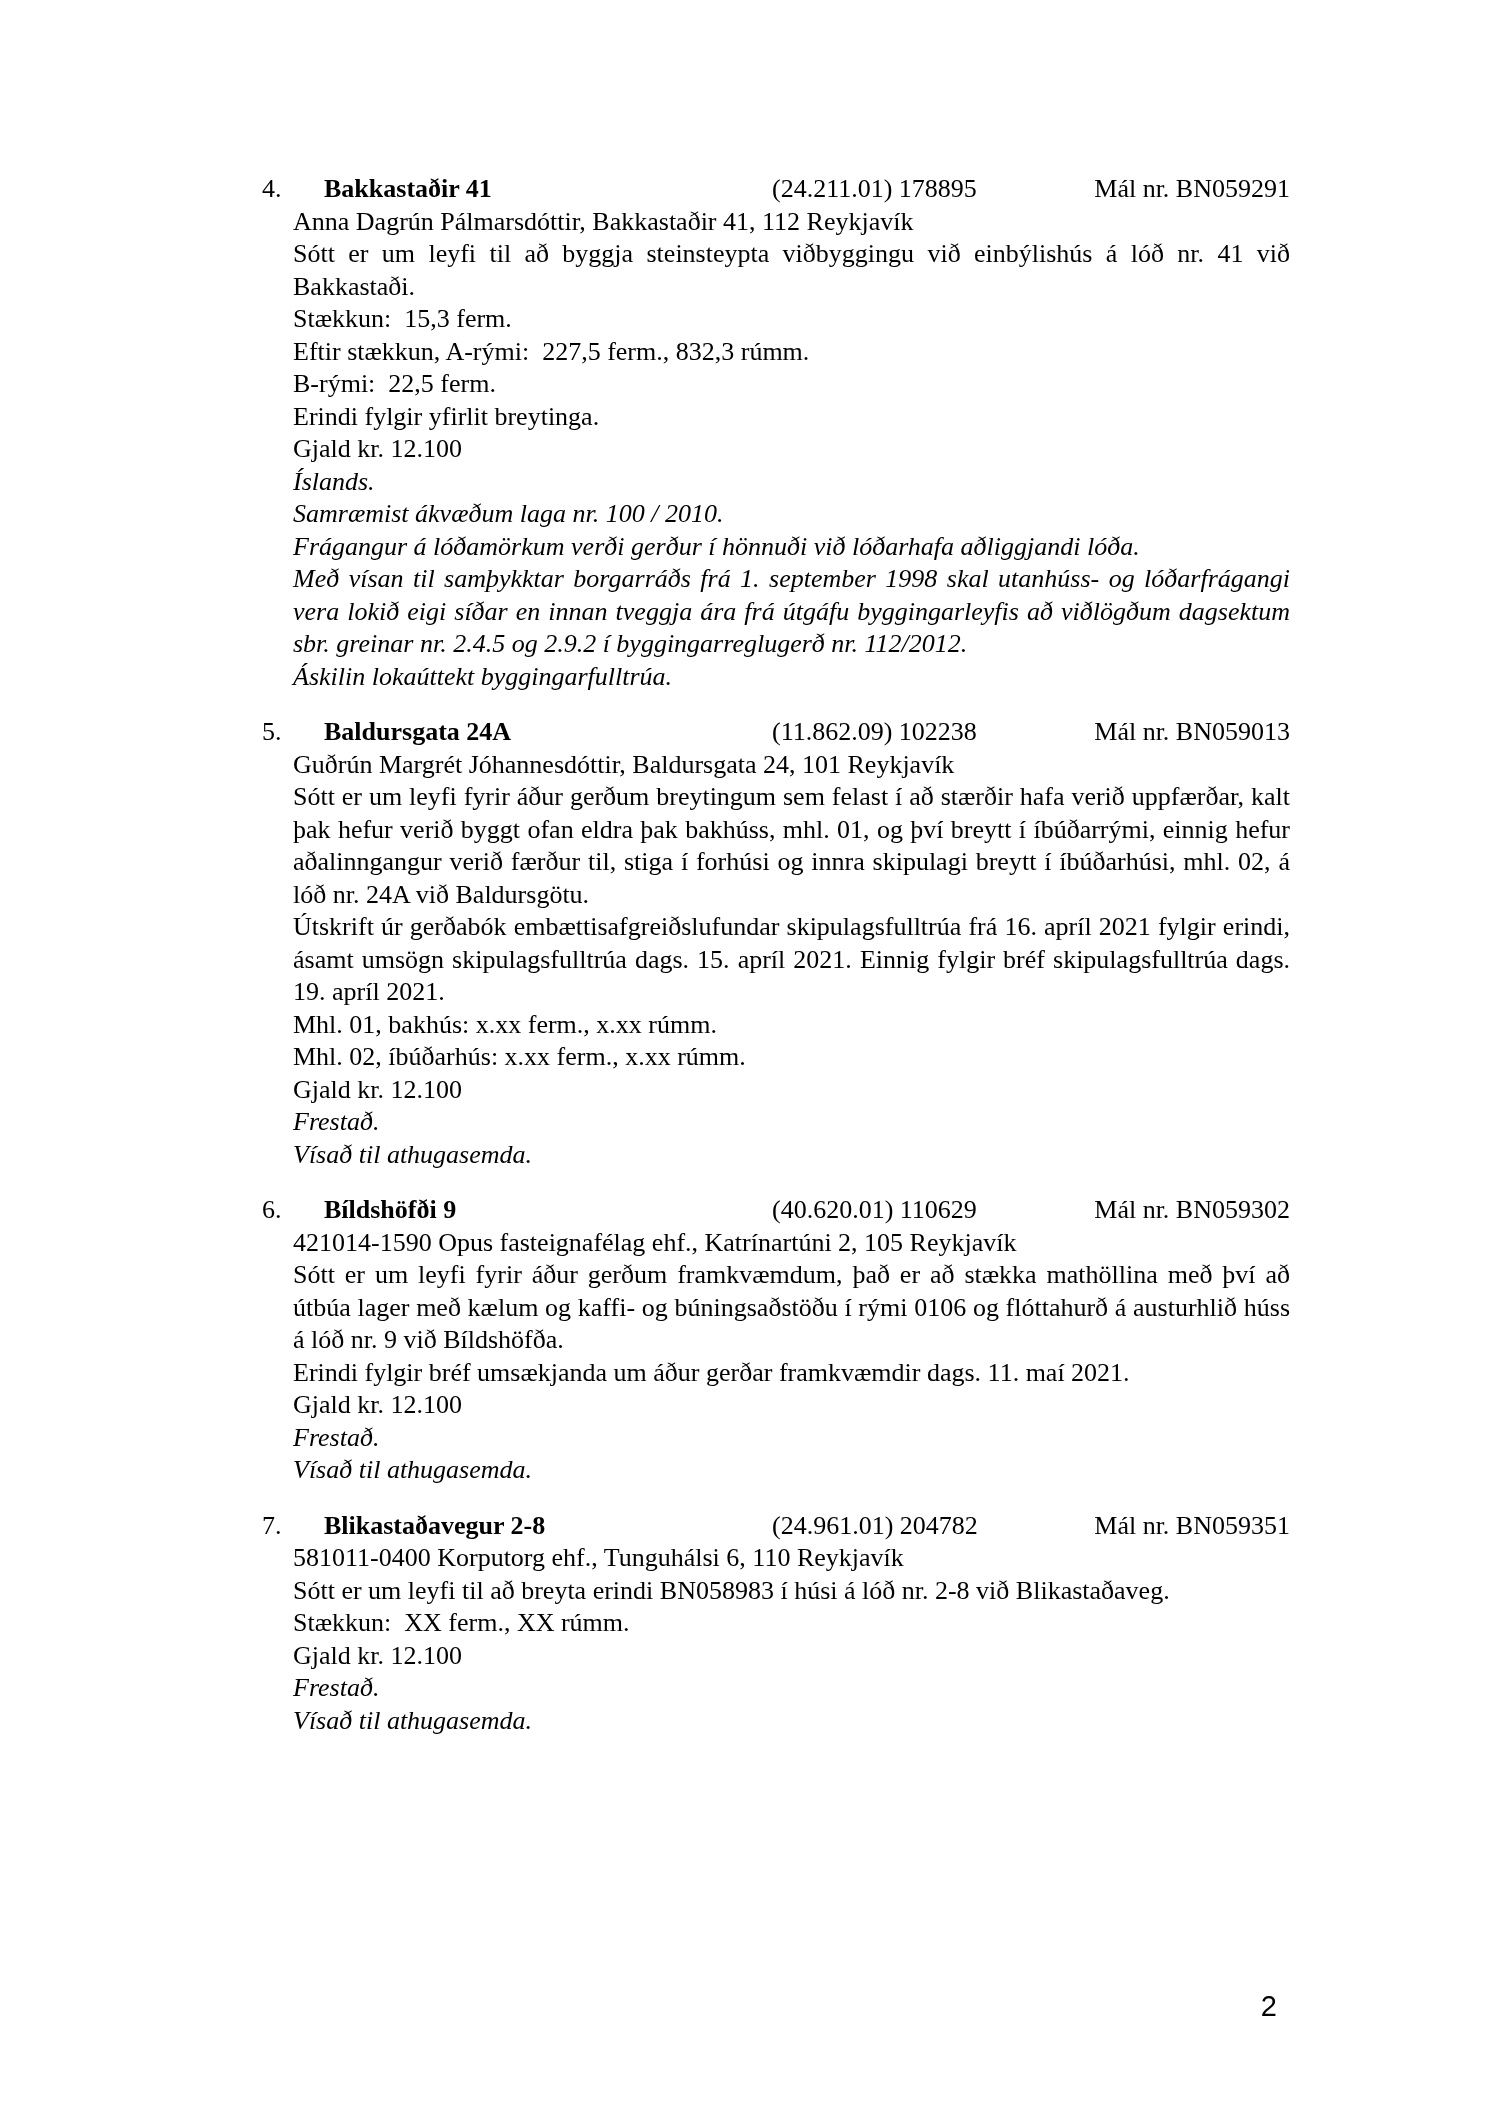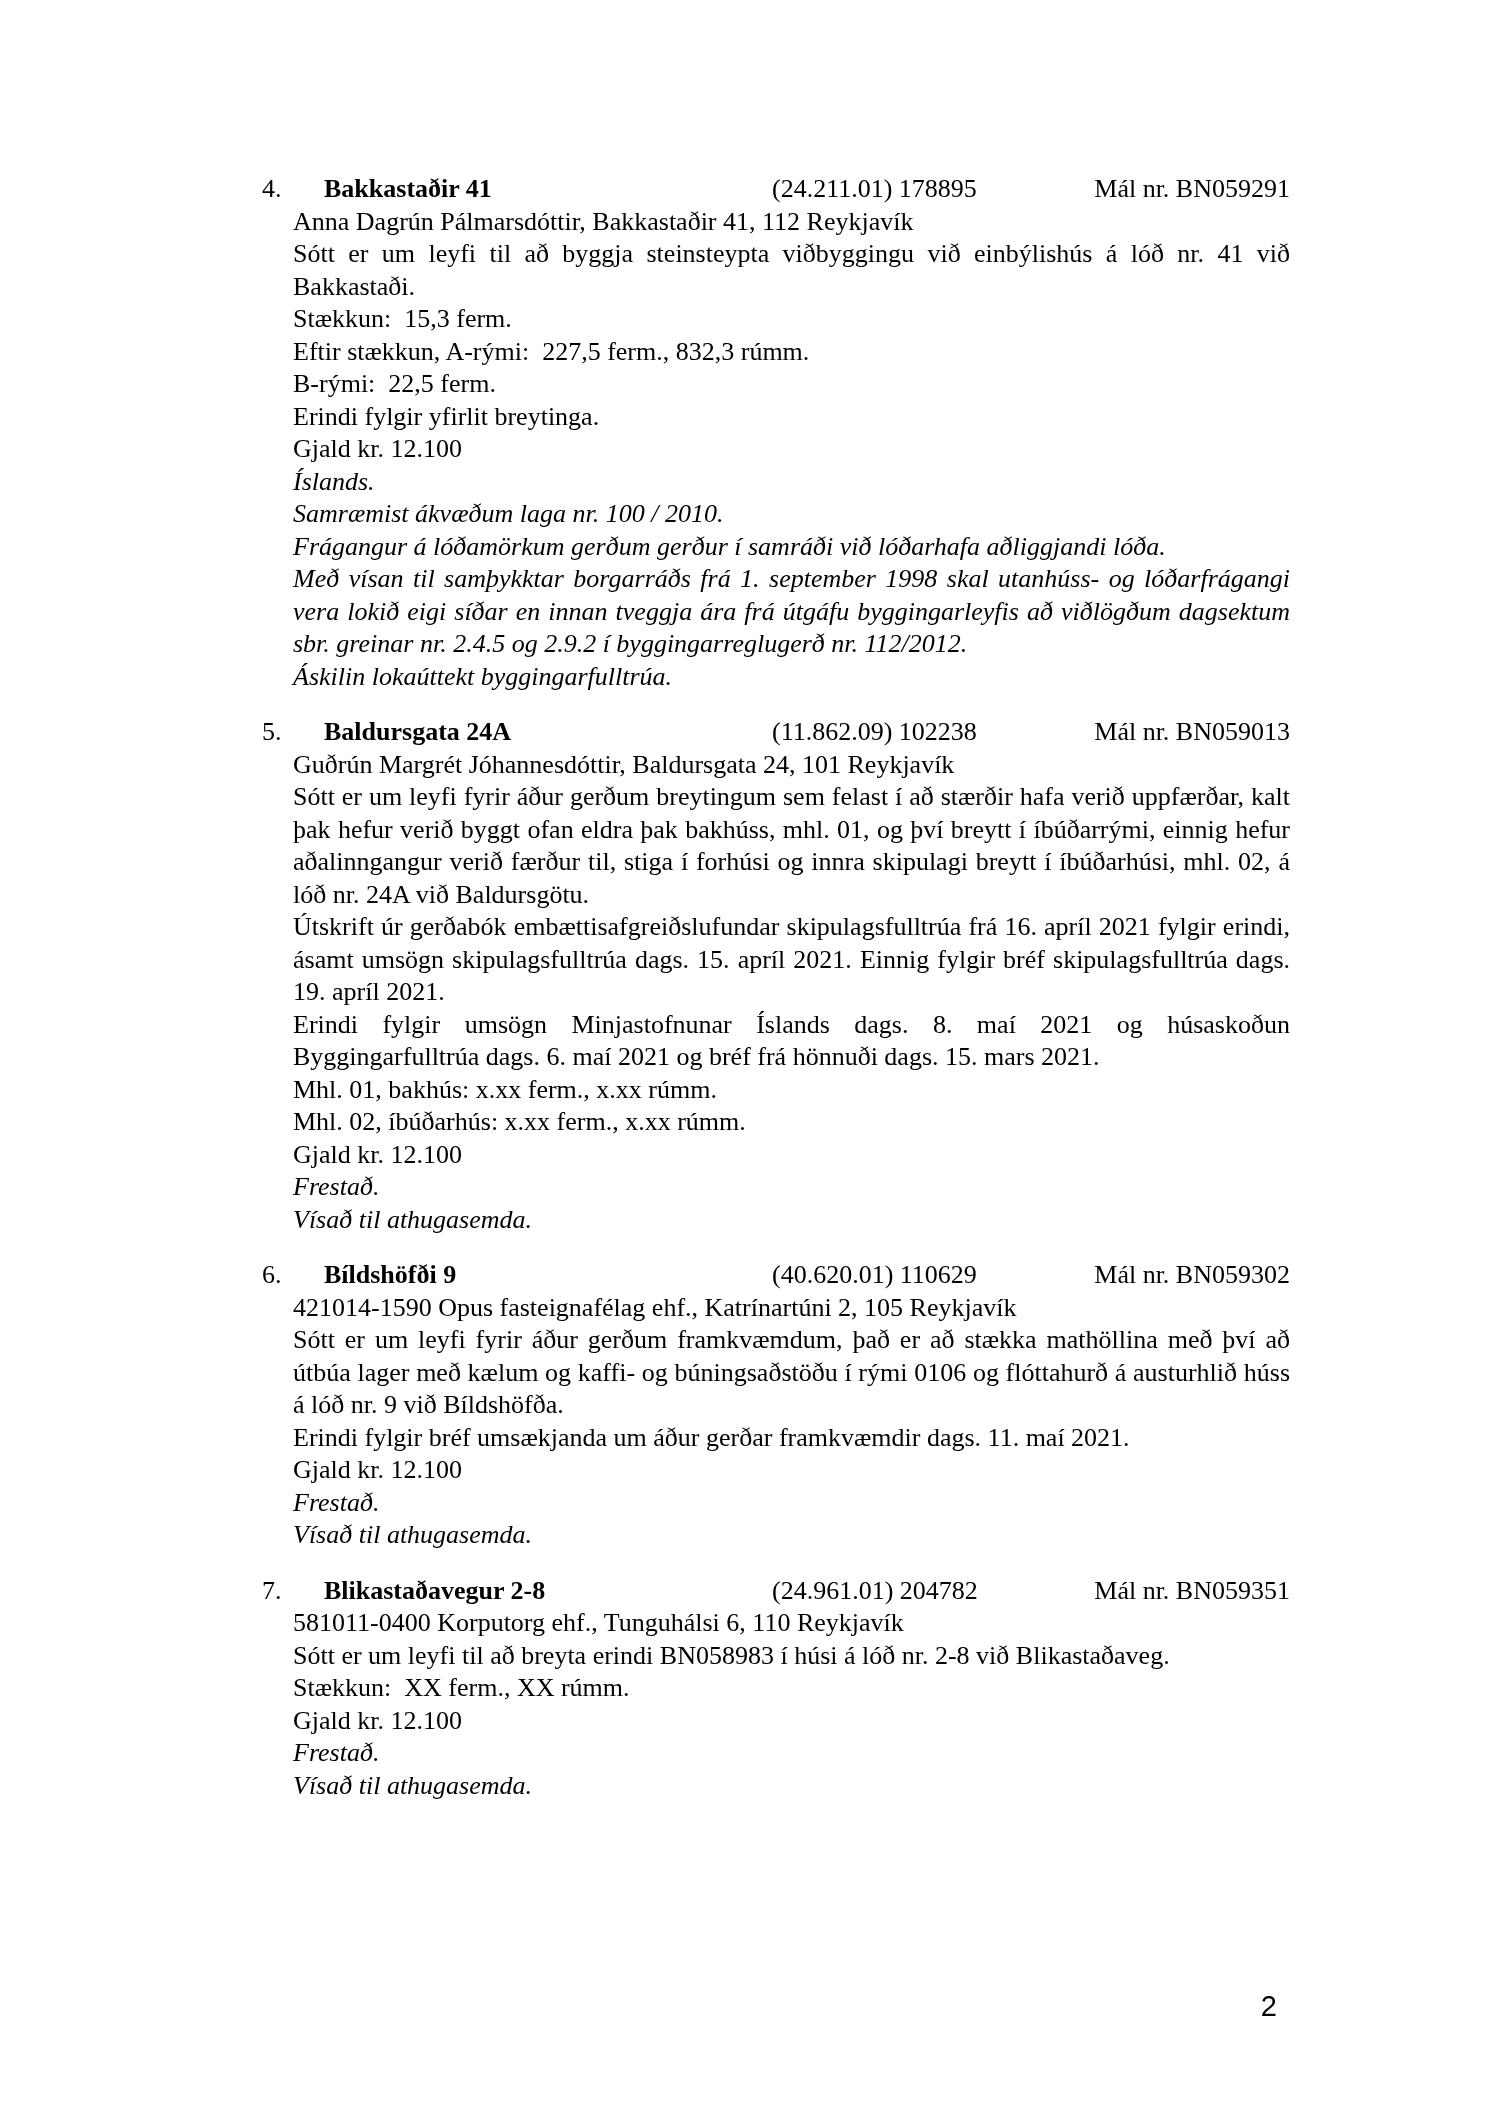--- a/index.html
+++ b/index.html
@@ -54,36 +54,35 @@
       </div>
       <div class="owner">Anna Dagrún Pálmarsdóttir, Bakkastaðir 41, 112 Reykjavík</div>
       <p class="line">Sótt er um leyfi til að byggja steinsteypta viðbyggingu við einbýlishús á lóð nr. 41 við Bakkastaði.</p>
       <p class="line">Stækkun:  15,3 ferm.</p>
       <p class="line">Eftir stækkun, A-rými:  227,5 ferm., 832,3 rúmm.</p>
       <p class="line">B-rými:  22,5 ferm.</p>
       <p class="line">Erindi fylgir yfirlit breytinga.</p>
       <p class="line">Gjald kr. 12.100</p>
       <p class="line decision">Íslands.</p>
       <p class="line decision">Samræmist ákvæðum laga nr. 100 / 2010.</p>
-      <p class="line decision">Frágangur á lóðamörkum gerðum gerður í samráði við lóðarhafa aðliggjandi lóða.</p>
+      <p class="line decision">Frágangur á lóðamörkum verði gerður í hönnuði við lóðarhafa aðliggjandi lóða.</p>
       <p class="line decision">Með vísan til samþykktar borgarráðs frá 1. september 1998 skal utanhúss- og lóðarfrágangi vera lokið eigi síðar en innan tveggja ára frá útgáfu byggingarleyfis að viðlögðum dagsektum sbr. greinar nr. 2.4.5 og 2.9.2 í byggingarreglugerð nr. 112/2012.</p>
       <p class="line decision">Áskilin lokaúttekt byggingarfulltrúa.</p>
     </div>
 
     <div class="item">
       <div class="item-header">
         <span class="item-num">5.</span>
         <span class="item-title">Baldursgata 24A</span>
         <span class="item-ref">(11.862.09) 102238</span>
         <span class="item-case">Mál nr. BN059013</span>
       </div>
       <div class="owner">Guðrún Margrét Jóhannesdóttir, Baldursgata 24, 101 Reykjavík</div>
       <p class="line">Sótt er um leyfi fyrir áður gerðum breytingum sem felast í að stærðir hafa verið uppfærðar, kalt þak hefur verið byggt ofan eldra þak bakhúss, mhl. 01, og því breytt í íbúðarrými, einnig hefur aðalinngangur verið færður til, stiga í forhúsi og innra skipulagi breytt í íbúðarhúsi, mhl. 02, á lóð nr. 24A við Baldursgötu.</p>
       <p class="line">Útskrift úr gerðabók embættisafgreiðslufundar skipulagsfulltrúa frá 16. apríl 2021 fylgir erindi, ásamt umsögn skipulagsfulltrúa dags. 15. apríl 2021. Einnig fylgir bréf skipulagsfulltrúa dags. 19. apríl 2021.</p>
-      <p class="line">Erindi fylgir umsögn Minjastofnunar Íslands dags. 8. maí 2021 og húsaskoðun Byggingarfulltrúa dags. 6. maí 2021 og bréf frá hönnuði dags. 15. mars 2021.</p>
       <p class="line">Mhl. 01, bakhús: x.xx ferm., x.xx rúmm.</p>
       <p class="line">Mhl. 02, íbúðarhús: x.xx ferm., x.xx rúmm.</p>
       <p class="line">Gjald kr. 12.100</p>
       <p class="line decision">Frestað.</p>
       <p class="line decision">Vísað til athugasemda.</p>
     </div>
 
     <div class="item">
       <div class="item-header">
         <span class="item-num">6.</span>

